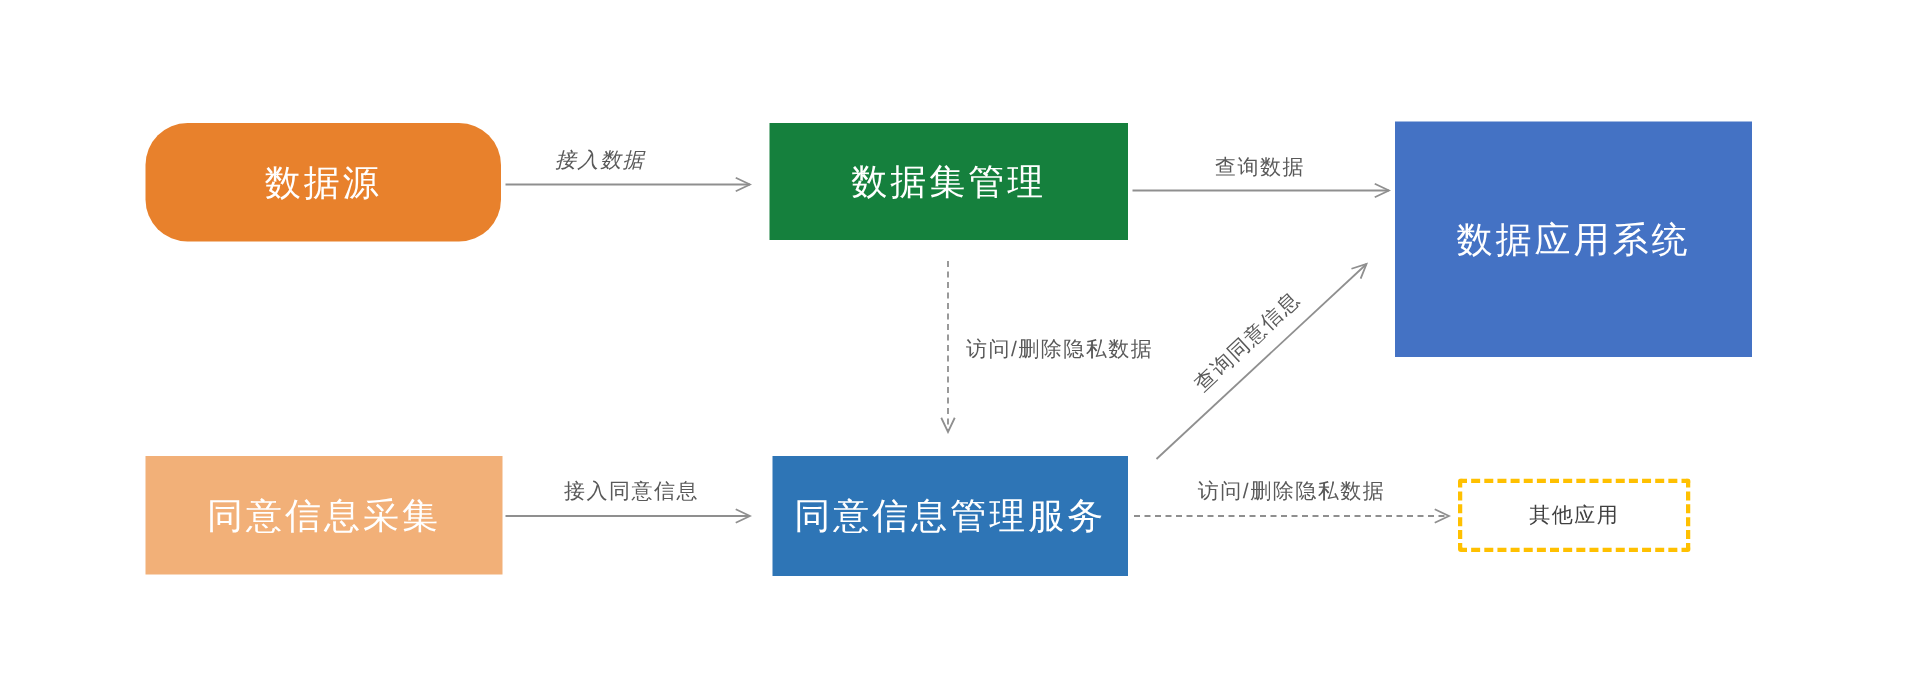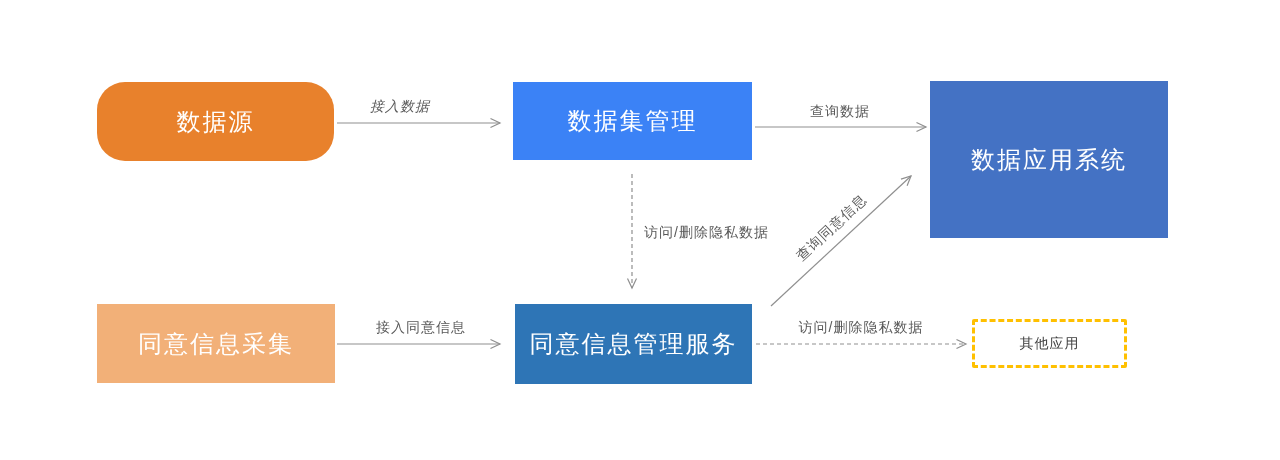--- a/index.html
+++ b/index.html
@@ -26,21 +26,21 @@
     align-items: center;
     justify-content: center;
     color: #ffffff;
     font-size: 24px;
     font-weight: 300;
     letter-spacing: 2px;
     box-sizing: border-box;
     text-align: center;
   }
   .node-data-source        { left: 97px;  top: 82px;  width: 237px; height: 79px;  background: #E8812C; border-radius: 28px; }
-  .node-dataset-management { left: 513px; top: 82px;  width: 239px; height: 78px;  background: #3b82f6; }
+  .node-dataset-management { left: 513px; top: 82px;  width: 239px; height: 78px;  background: #15803d; }
   .node-data-app-system    { left: 930px; top: 81px;  width: 238px; height: 157px; background: #4472C4; }
   .node-consent-collection { left: 97px;  top: 304px; width: 238px; height: 79px;  background: #F2B078; }
   .node-consent-service    { left: 515px; top: 304px; width: 237px; height: 80px;  background: #2E75B6; }
   .node-other-apps {
     left: 972px; top: 319px; width: 155px; height: 49px;
     background: #ffffff;
     border: 3px dashed #FFC000;
     border-radius: 2px;
     color: #404040;
     font-size: 14px;

